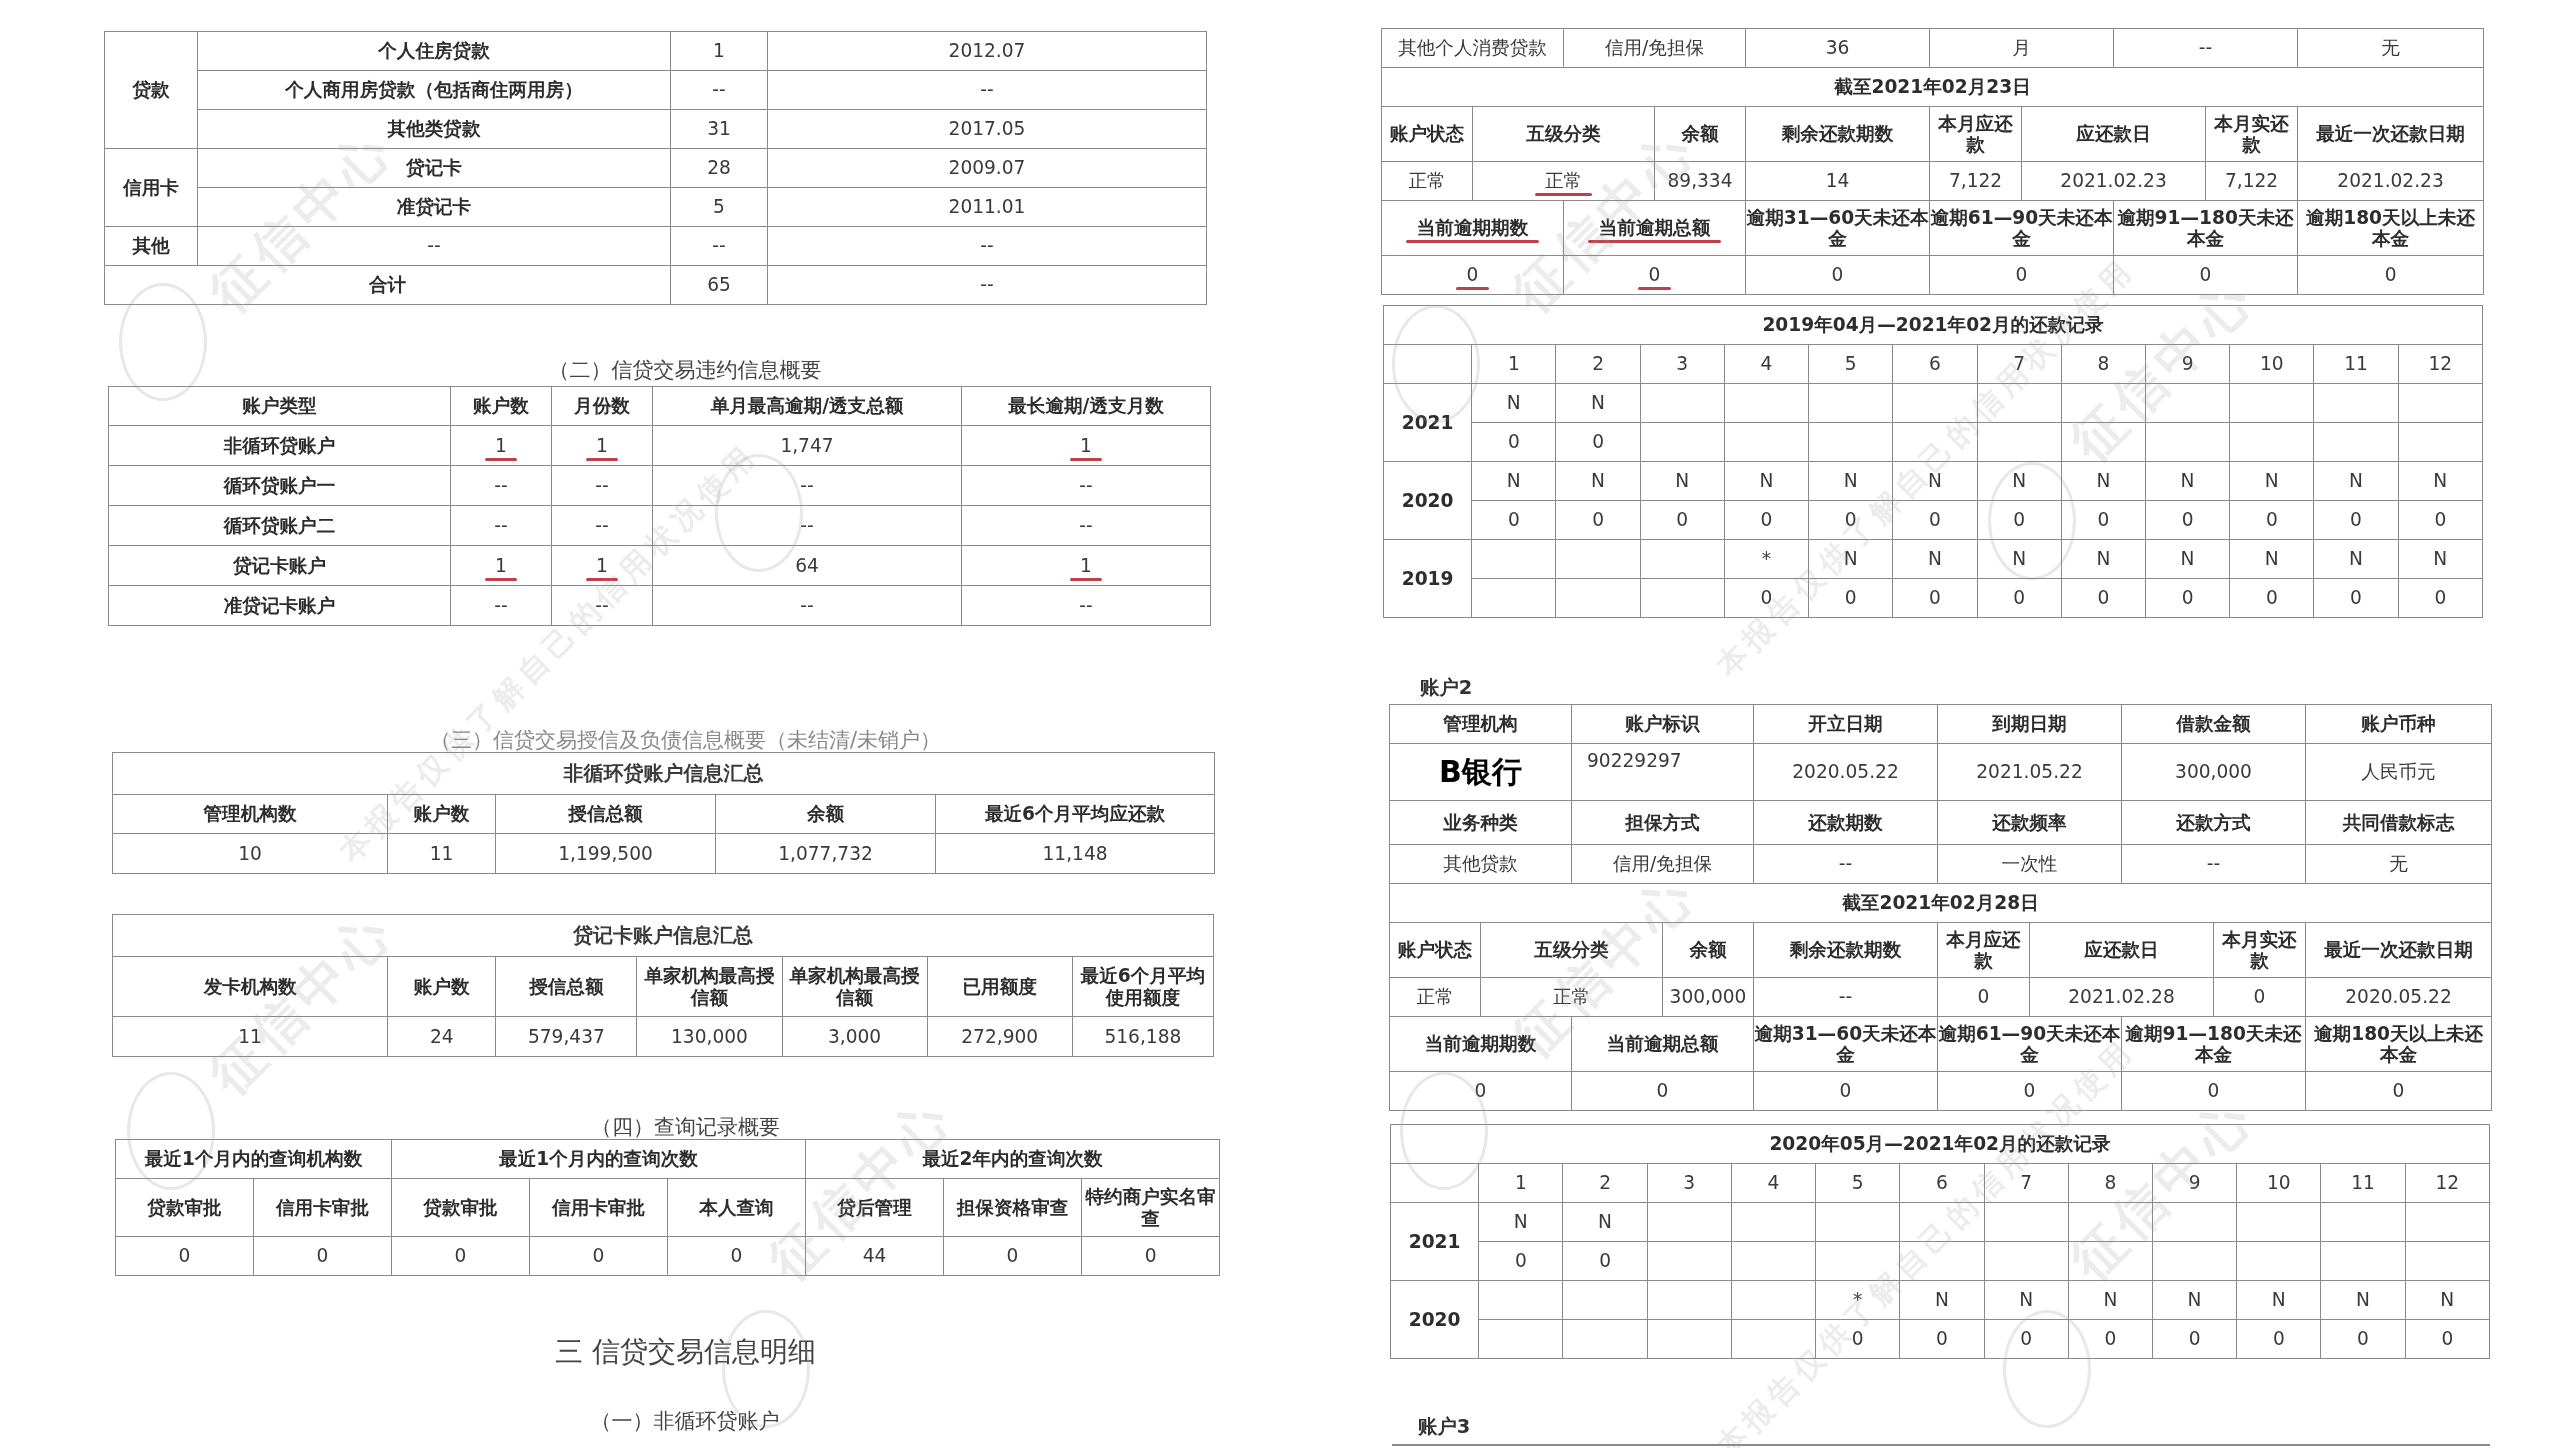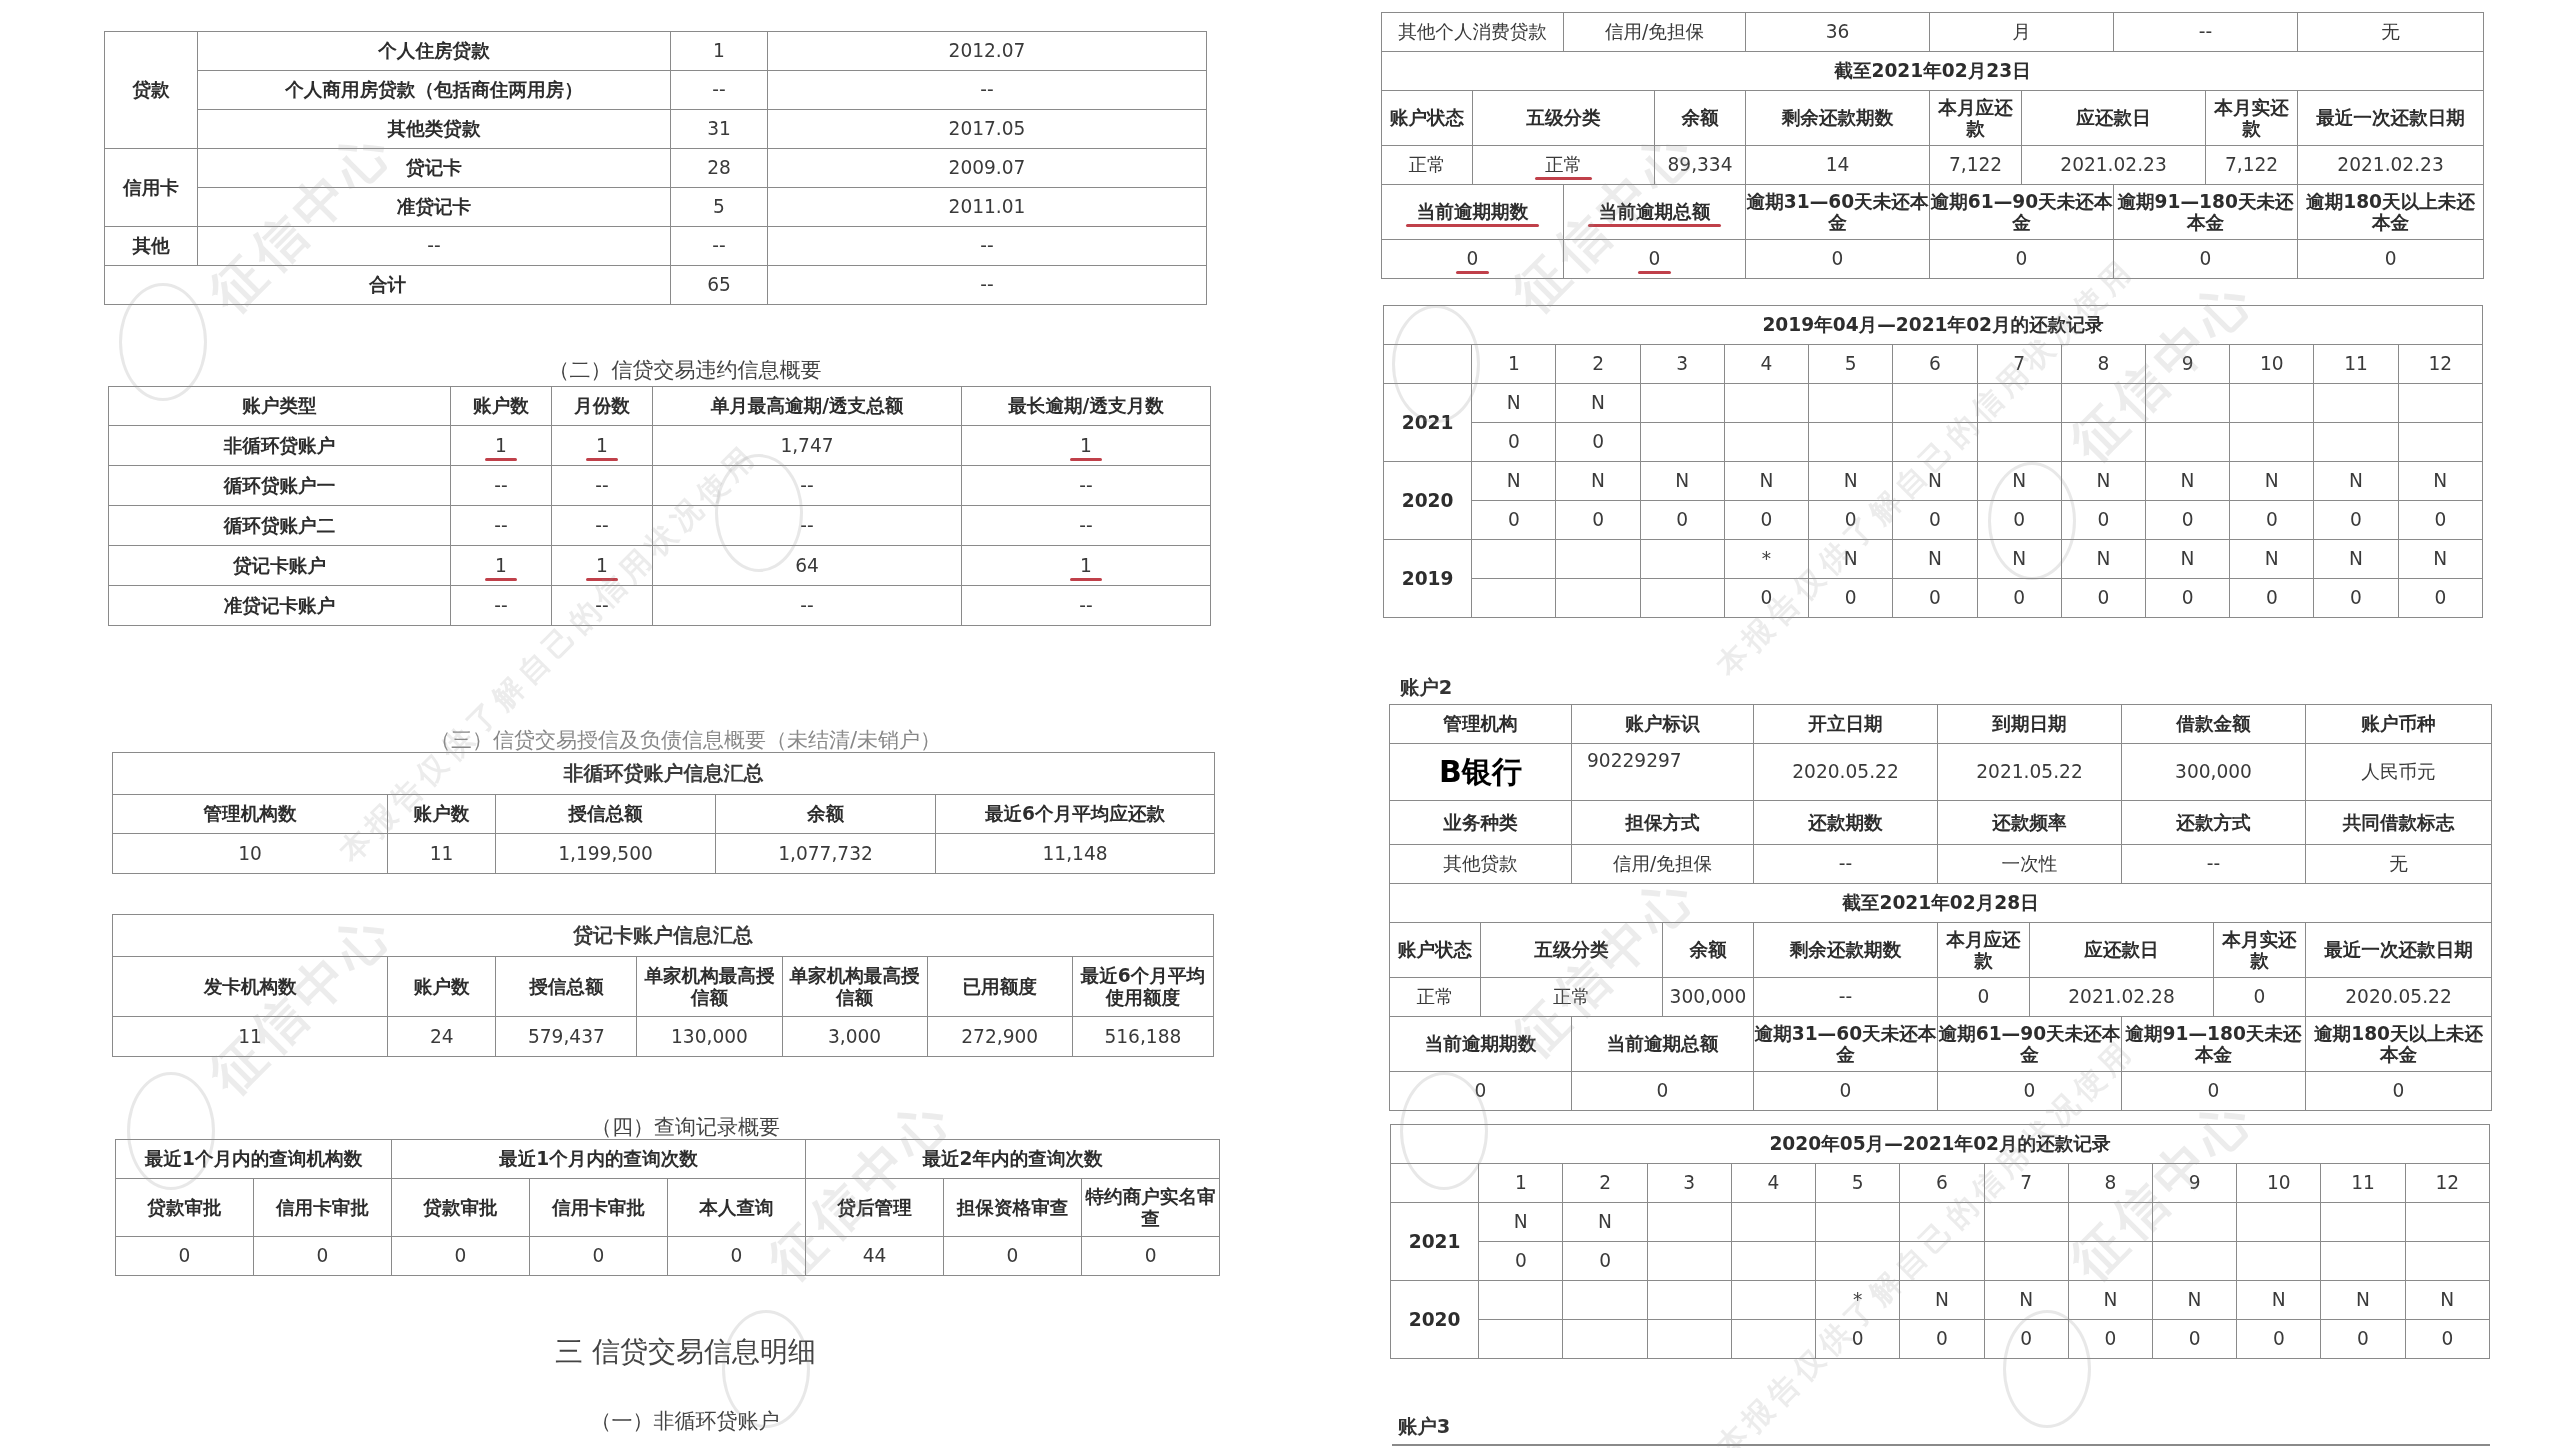--- a/index.html
+++ b/index.html
@@ -5,21 +5,21 @@
   html,body{margin:0;padding:0;background:#fff;}
   body{width:2576px;height:1449px;position:relative;overflow:hidden;font-family:"DejaVu Sans",sans-serif;color:#333;}
   .abs{position:absolute;}
   table{border-collapse:collapse;table-layout:fixed;position:absolute;}
   td{border:1.5px solid #8a8a8a;text-align:center;vertical-align:middle;font-size:18.6px;color:#3a3a3a;padding:0;line-height:1.15;}
   td.h{font-weight:bold;color:#2d2d2d;}
   td.t{font-weight:bold;font-size:20px;}
   .sec{position:absolute;font-size:21px;color:#444;text-align:center;white-space:nowrap;}
   .sec.light{color:#888;}
   .big{font-size:28px;}
-  .label{position:absolute;font-size:19.4px;font-weight:bold;color:#333;}
+  .label{position:absolute;font-size:19.4px;font-weight:bold;color:#333;margin-left:20px;}
   .ul{position:relative;display:inline-block;}
   .ul::after{content:"";position:absolute;left:-10.4px;right:-10.4px;bottom:-4.5px;height:3px;background:#c0404a;border-radius:1.5px;}
   .bank{font-size:30px;color:#000;font-weight:bold;}
   .wm{position:absolute;font-size:52px;color:rgba(150,150,150,0.18);transform:rotate(-45deg);white-space:nowrap;font-weight:bold;pointer-events:none;letter-spacing:6px;}
   .seal{position:absolute;width:82px;height:112px;border:3.7px solid rgba(150,150,150,0.22);border-radius:50%;pointer-events:none;}
 </style>
 </head>
 <body>
 
 <table style="left:104px;top:31px;width:1102px;">
@@ -228,21 +228,21 @@
     <td>44</td>
     <td>0</td>
     <td>0</td>
   </tr>
 </tbody>
   </table>
 
 <div class="sec big" style="left:462px;top:1333px;width:447px;">三 信贷交易信息明细</div>
 <div class="sec" style="left:499px;top:1407px;width:372px;">（一）非循环贷账户</div>
 
-<table style="left:1381px;top:12px;width:1098px;">
+<table style="left:1381px;top:28px;width:1098px;">
   <colgroup>
     <col style="width:91px">
       <col style="width:91px">
       <col style="width:91px">
       <col style="width:91px">
       <col style="width:92px">
       <col style="width:92px">
       <col style="width:92px">
       <col style="width:92px">
       <col style="width:92px">

